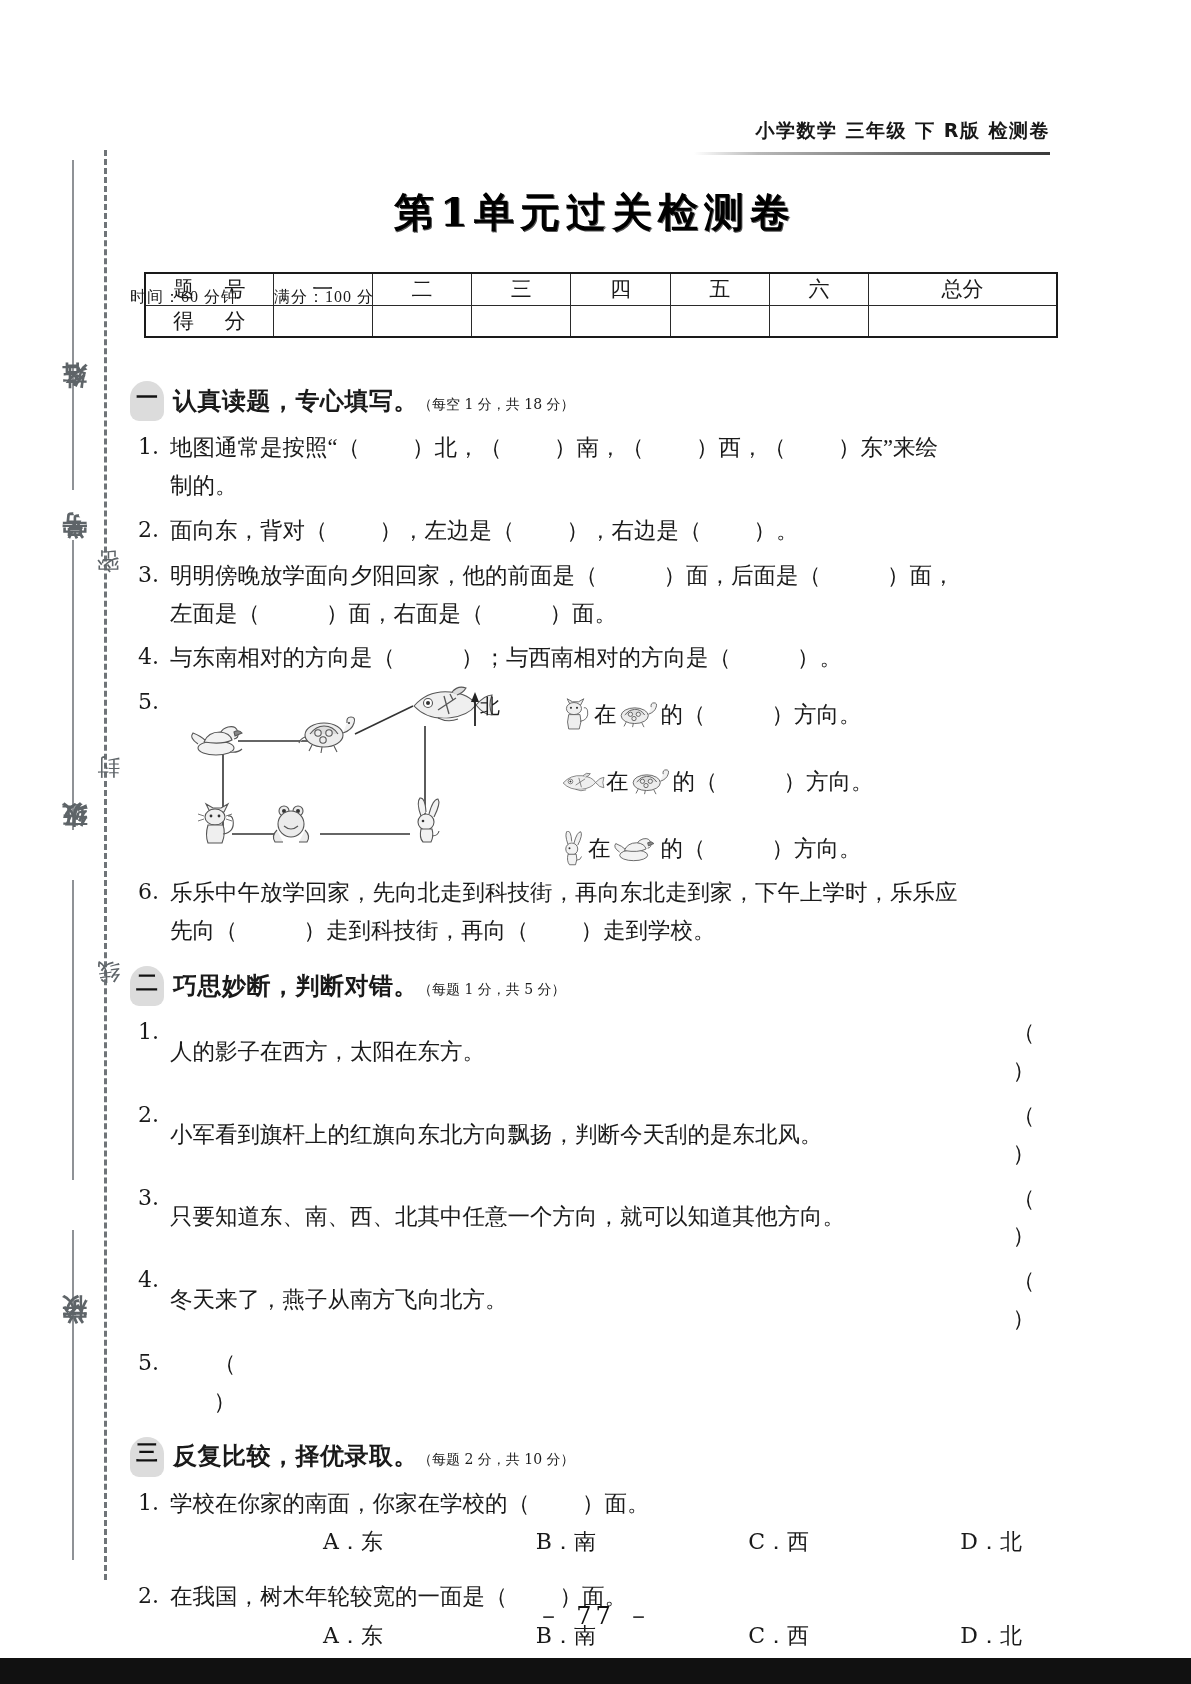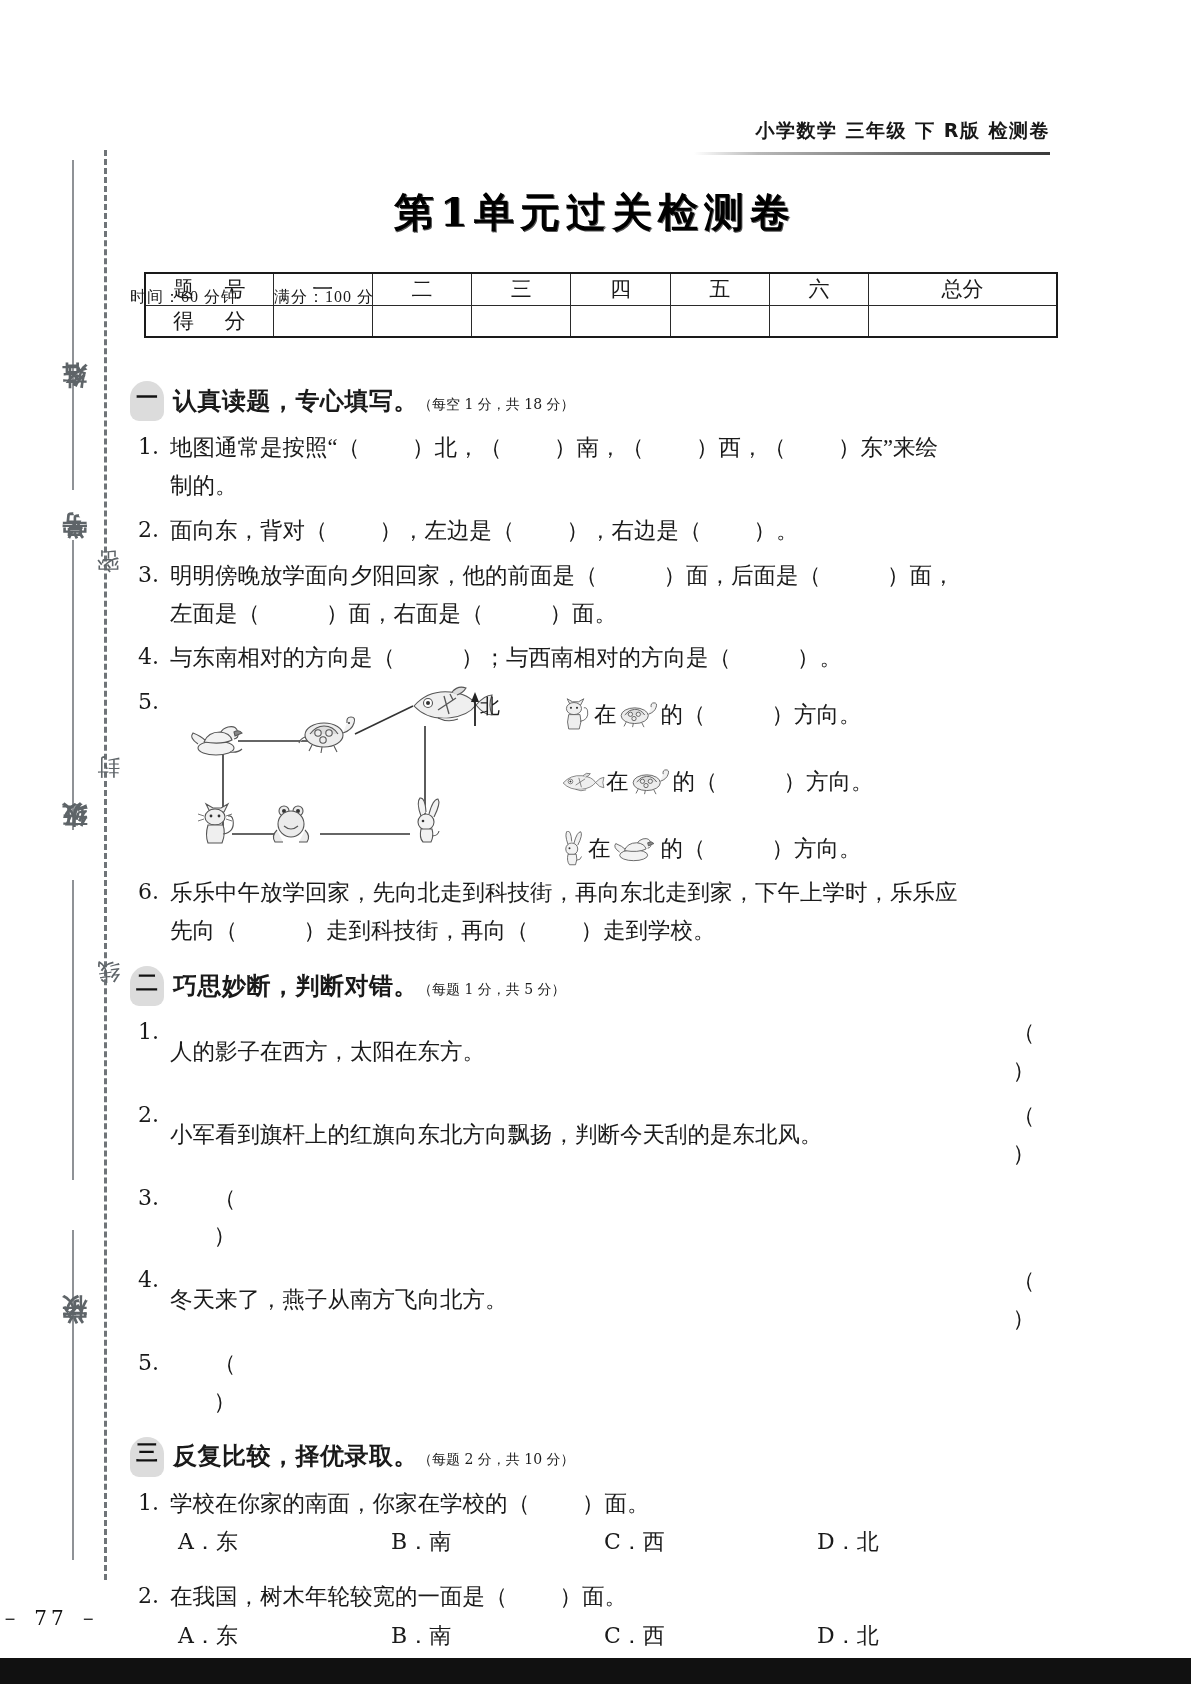--- a/index.html
+++ b/index.html
@@ -179,22 +179,23 @@
   .q-body { flex: 1 1 auto; }
   .blank-m { display:inline-block; width: 52px; }
   .blank-l { display:inline-block; width: 66px; }
 
   .tf-row { display:flex; align-items:center; }
   .tf-text { flex: 1 1 auto; }
   .tf-paren { flex: 0 0 auto; width: 96px; text-align: right; letter-spacing: 30px; }
 
   .options {
     display: flex;
-    margin: 2px 0 10px 8px;
+    margin: 2px 0 10px 0;
     padding-left: 0;
+    text-align: right;
   }
   .opt {
     width: 213px;
     font-family: "DejaVu Serif", serif;
     font-size: 22px;
   }
 
   
   .q5-wrap { display:flex; align-items:flex-start; }
   .q5-diagram {
@@ -219,23 +220,23 @@
   .footer-bar {
     position: absolute;
     left: 0; bottom: 0;
     width: 1191px; height: 26px;
     background: #111;
   }
   .footer-page {
     position: absolute;
     left: 0; bottom: 52px;
     width: 1191px;
-    text-align: left;
+    text-align: center;
     font-family: "DejaVu Serif", serif;
-    font-size: 20px;
+    font-size: 24px;
     color: #111;
     letter-spacing: 4px;
   }
 </style>
 </head>
 <body>
 
 <div class="seal-area">
   <div class="seal-solid-line" style="top:160px;height:330px;"></div>
   <div class="seal-solid-line" style="top:540px;height:290px;"></div>
@@ -530,20 +531,21 @@
   <div class="q">
     <div class="q-num">2.</div>
     <div class="q-body tf-row">
       <span class="tf-text">小军看到旗杆上的红旗向东北方向飘扬，判断今天刮的是东北风。</span>
       <span class="tf-paren">（    ）</span>
     </div>
   </div>
   <div class="q">
     <div class="q-num">3.</div>
     <div class="q-body tf-row">
+      <span class="tf-text">只要知道东、南、西、北其中任意一个方向，就可以知道其他方向。</span>
       <span class="tf-paren">（    ）</span>
     </div>
   </div>
   <div class="q">
     <div class="q-num">4.</div>
     <div class="q-body tf-row">
       <span class="tf-text">冬天来了，燕子从南方飞向北方。</span>
       <span class="tf-paren">（    ）</span>
     </div>
   </div>

